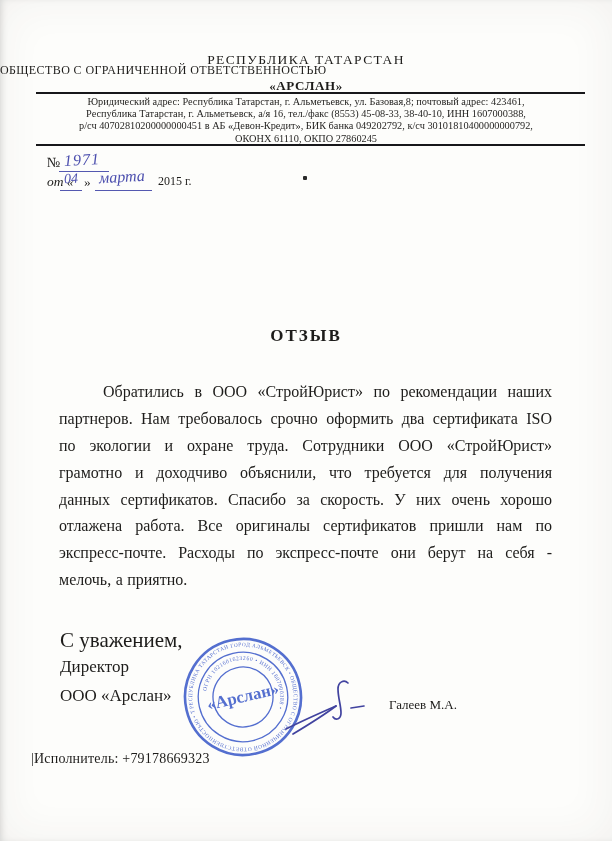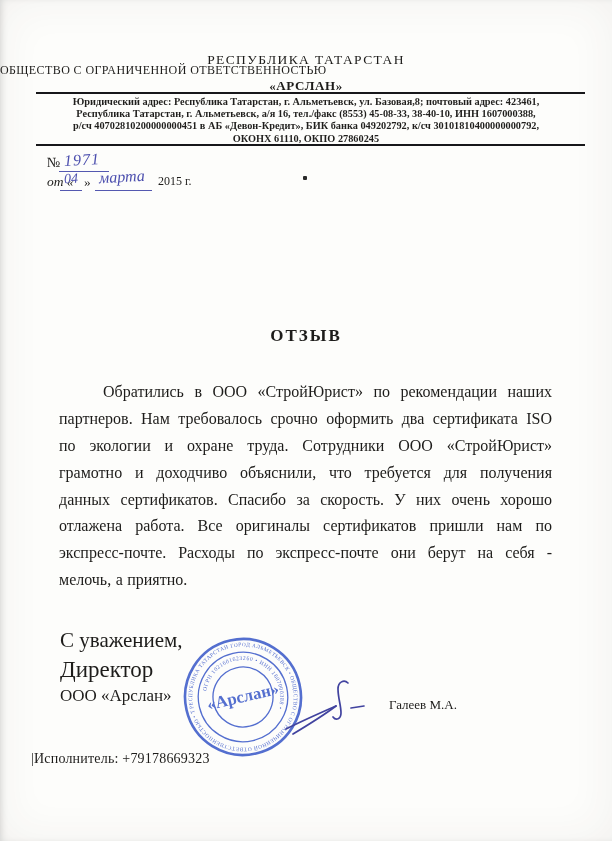--- a/index.html
+++ b/index.html
@@ -10,21 +10,21 @@
     font-family:"Liberation Serif", serif;color:#1d1c1a;overflow:hidden;
   }
   .abs{position:absolute;}
   
   .hdr-region{top:40px;left:0;width:612px;text-align:center;font-size:13.5px;letter-spacing:1.4px;margin-top:12px;}
   .hdr-orgtype{top:63px;left:0;width:612px;text-align:left;font-size:12px;letter-spacing:.4px;}
   .hdr-orgname{top:78px;left:0;width:612px;text-align:center;font-size:13px;font-weight:bold;letter-spacing:.6px;}
   .rule{left:36px;width:549px;background:#17171a;height:2px;}
   .rule-top{top:92px;}
   .rule-bottom{top:144px;height:2.4px;}
-  .addr{top:96px;left:31px;width:550px;text-align:center;font-size:10.3px;font-weight:bold;line-height:12.2px;color:#201f1d;}
+  .addr{top:96px;left:31px;width:550px;text-align:center;font-size:10.3px;font-weight:normal;line-height:12.2px;color:#201f1d;}
   
   .ref-no{top:155px;left:47px;font-size:14px;}
   .ref-ot{top:174px;left:47px;font-size:13.5px;font-style:italic;}
   .ref-q2{top:174px;left:84px;font-size:13.5px;}
   .ref-year{top:174px;left:158px;font-size:12px;}
   .hand{font-style:italic;color:#4c4fae;font-size:16px;transform:rotate(-3deg);}
   .hand-num{top:151px;left:64px;letter-spacing:1px;}
   .hand-day{top:171px;left:64px;font-size:14px;}
   .hand-month{top:168px;left:99px;}
   .ink-line{background:#5458b0;height:1.4px;}
@@ -36,21 +36,21 @@
   .addressee{top:238px;right:89px;text-align:right;font-size:17px;line-height:23px;}
   
   .title{top:326px;left:0;width:612px;text-align:center;font-weight:bold;font-size:17px;letter-spacing:2px;}
   
   .body-text{top:379px;left:59px;width:493px;font-size:16px;}
   .body-line{height:26.9px;line-height:26.9px;text-align:justify;text-align-last:justify;word-spacing:.5px;}
   .body-line.first{padding-left:44px;width:449px;}
   .body-line.last{text-align-last:left;}
   
   .close1{top:628px;left:60px;font-size:21px;}
-  .close2{top:657px;left:60px;font-size:23px;}
+  .close2{top:657px;left:60px;font-size:17px;}
   .close3{top:686px;left:60px;font-size:17px;}
   .signer{top:697px;left:389px;font-size:13px;}
   .executor{top:751px;left:31px;font-size:14px;letter-spacing:.2px;}
   
   .stamp{top:635px;left:181px;width:124px;height:124px;transform:rotate(-13deg);opacity:.82;}
   .signature{top:671px;left:272px;width:106px;height:72px;}
 </style>
 </head>
 <body>
 

